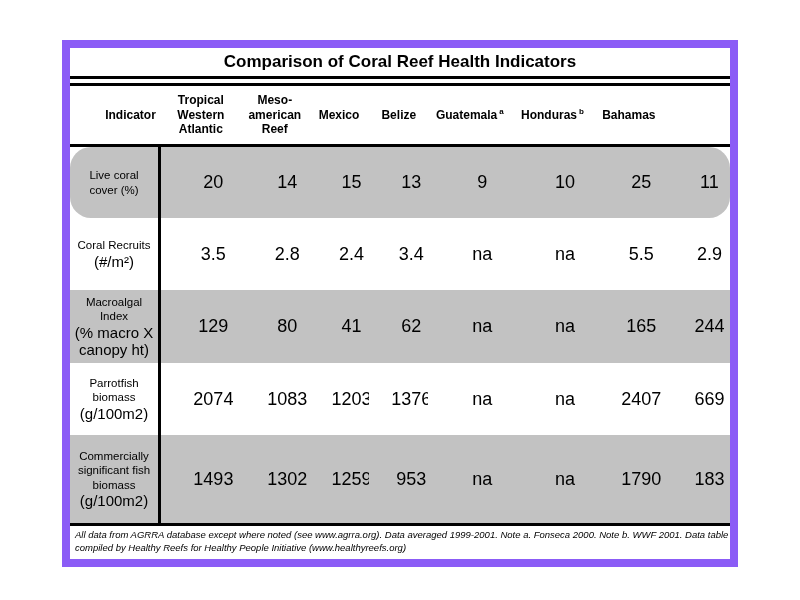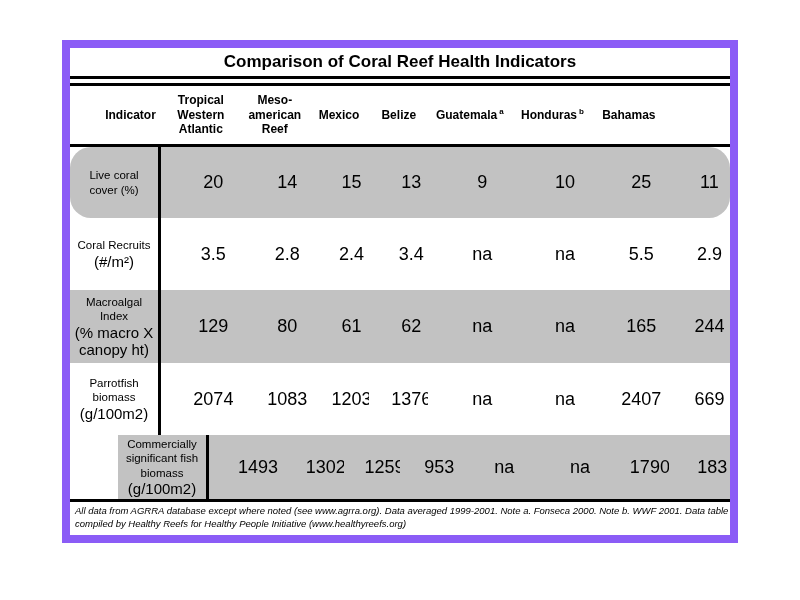--- a/index.html
+++ b/index.html
@@ -86,21 +86,21 @@
     white-space: pre-line;
   }
   .data-cell {
     font-size: 18px;
     padding-left: 25px;
   }
   .r0 { height: 71px; border-radius: 21px; }
   .r1 { height: 72px; }
   .r2 { height: 73px; }
   .r3 { height: 72px; }
-  .r4 { height: 64px; margin-left: 48px; }
+  .r4 { height: 88px; }
   .shaded { background: #c2c2c2; }
   .plain  { background: #ffffff; }
   .footnote {
     border-top: 3px solid #000;
     font-style: italic;
     font-size: 9.5px;
     line-height: 1.35;
     padding: 3px 1px 4px 5px;
     background: #ffffff;
   }
@@ -161,21 +161,21 @@
 
     <div class="grid-row r2 shaded">
       <div class="cell label-cell">
         <div class="row-label">Macroalgal
 Index</div>
         <div class="row-sub">(% macro X
 canopy ht)</div>
       </div>
       <div class="cell data-cell">129</div>
       <div class="cell data-cell">80</div>
-      <div class="cell data-cell">61</div>
+      <div class="cell data-cell">41</div>
       <div class="cell data-cell">62</div>
       <div class="cell data-cell">na</div>
       <div class="cell data-cell">na</div>
       <div class="cell data-cell">165</div>
       <div class="cell data-cell">244</div>
     </div>
 
     <div class="grid-row r3 plain">
       <div class="cell label-cell">
         <div class="row-label">Parrotfish

